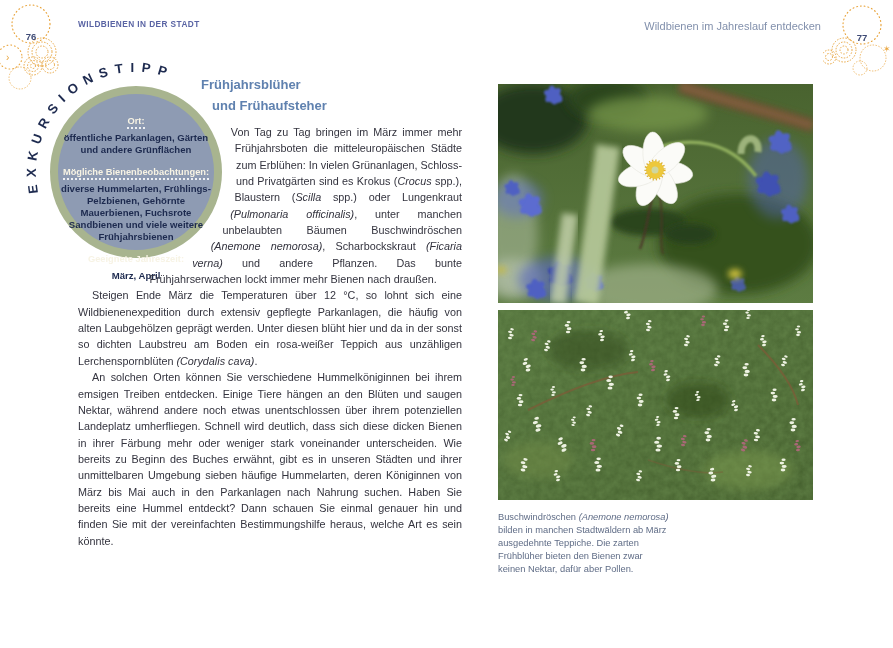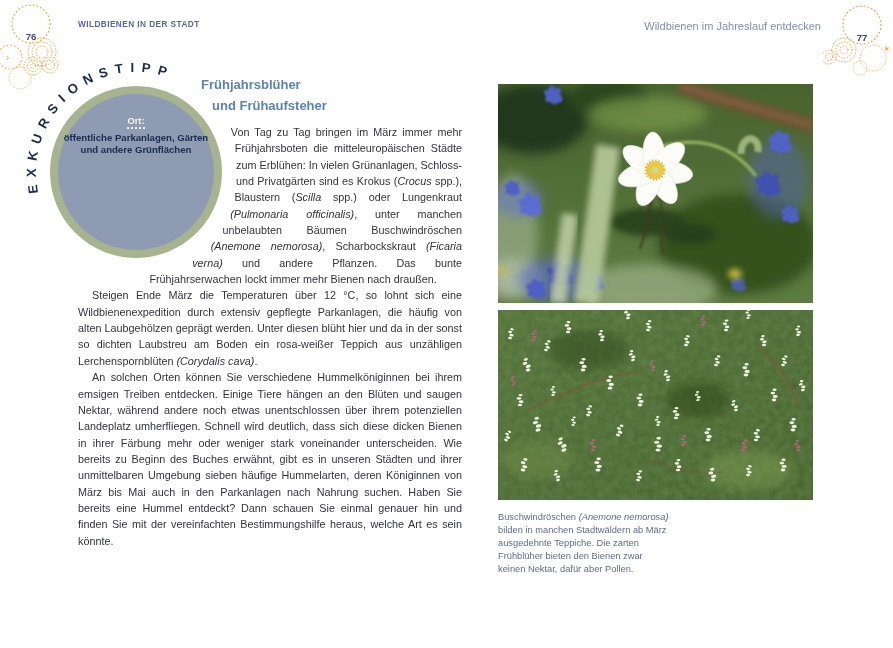--- a/index.html
+++ b/index.html
@@ -93,20 +93,28 @@
       <path id="arcpath" d="M 28.2 152.8 A 100 100 0 0 1 212.6 82" fill="none"></path>
     </defs>
     <text font-size="13.2" font-weight="bold" letter-spacing="7" fill="#1D2A4F">
       <textPath href="#arcpath">EXKURSIONSTIPP</textPath>
     </text>
   </svg>
   <div class="badge-content">
     <div class="badge-section">
       <span class="badge-label">Ort:</span>
       <div class="badge-text">öffentliche Parkanlagen, Gärten und andere Grünflächen</div>
+    </div>
+    <div class="badge-section">
+      <span class="badge-label">Mögliche Bienenbeobachtungen:</span>
+      <div class="badge-text">diverse Hummelarten, Frühlings-Pelzbienen, Gehörnte Mauerbienen, Fuchsrote Sandbienen und viele weitere Frühjahrsbienen</div>
+    </div>
+    <div class="badge-section">
+      <span class="badge-label">Geeignete Jahreszeit:</span>
+      <div class="badge-text">März, April</div>
     </div>
   </div>
 
   <h1 class="headline" style="margin:0;">
     <span class="l1" style="display:block;">Frühjahrsblüher</span>
     <span class="l2" style="display:block;">und Frühaufsteher</span>
   </h1>
 
   <div class="bodytext">
     <div class="circle-float"></div>

